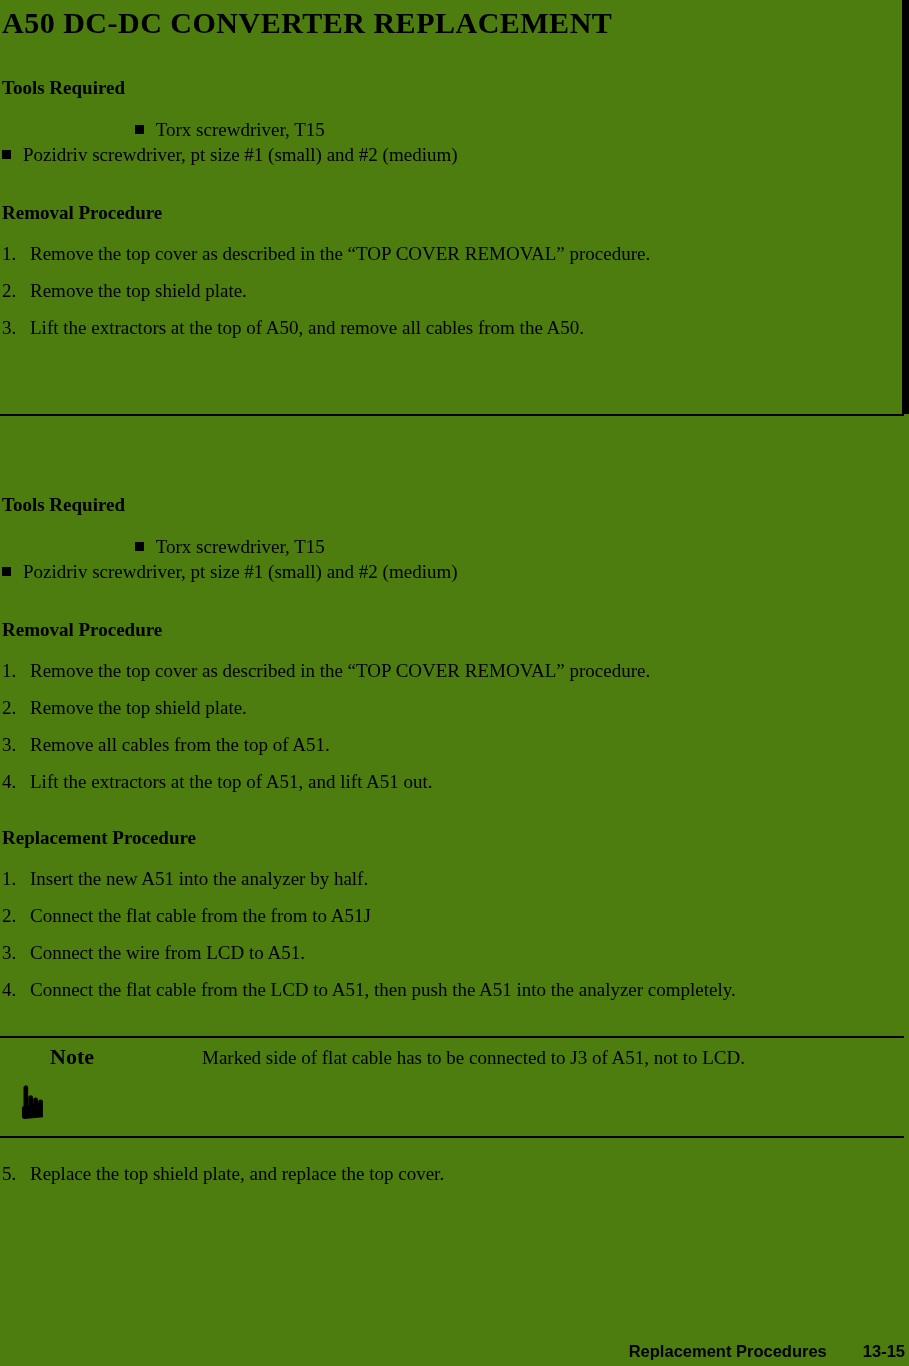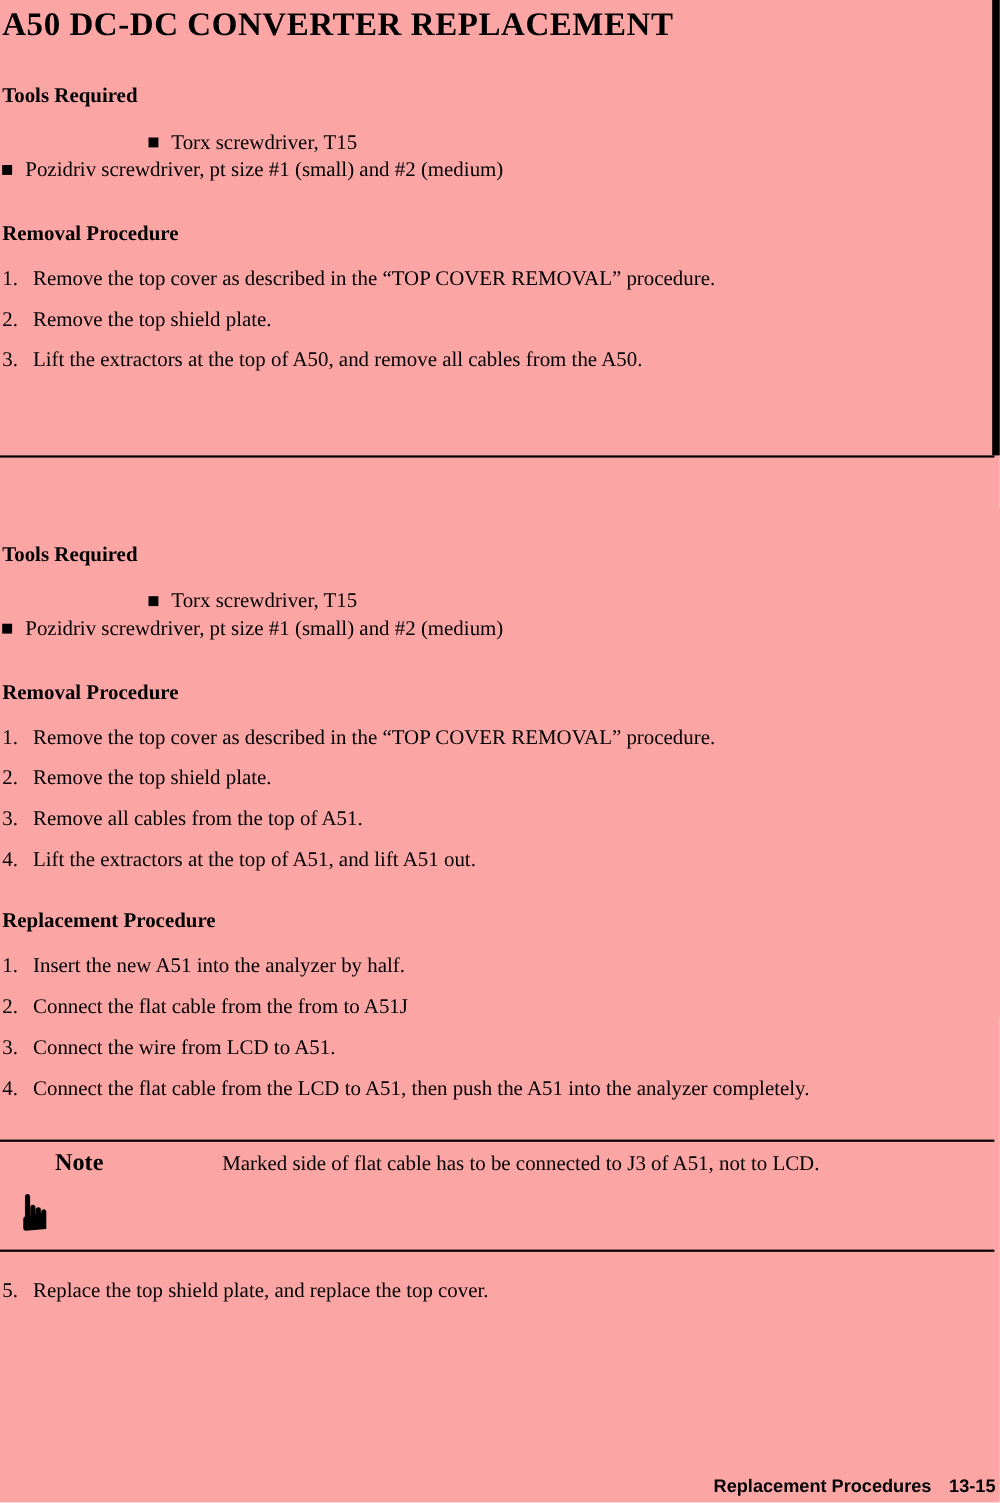--- a/index.html
+++ b/index.html
@@ -3,21 +3,21 @@
 <meta charset="utf-8">
 <style>
   * { margin: 0; padding: 0; box-sizing: border-box; }
   html, body { background: #ffffff; }
   body { font-family: "Liberation Serif", "DejaVu Serif", serif; color: #000000; }
 
   .page {
     position: relative;
     width: 909px;
     height: 1366px;
-    background: #fca5a5;
+    background: #4d7c0f;
     overflow: hidden;
   }
 
   
   .scan-bar {
     position: absolute;
     top: 0; right: 0;
     width: 7px; height: 414px;
     background: #000000;
   }
@@ -91,21 +91,21 @@
 
   .footer {
     position: absolute;
     top: 1342px;
     right: 4px;
     font-family: "Liberation Sans", sans-serif;
     font-weight: bold;
     font-size: 16.5px;
     white-space: nowrap;
   }
-  .footer .pageno { margin-left: 16px; }
+  .footer .pageno { margin-left: 36px; }
 
   
   .pos-a50-title     { top: 6px; }
   .pos-a50-tools     { top: 77px; }
   .pos-a50-bullets   { top: 117px; }
   .pos-a50-removal   { top: 202px; }
   .pos-a50-steps     { top: 241px; }
   .pos-divider       { top: 414px; }
   .pos-a51-title     { top: 422px; }
   .pos-a51-tools     { top: 494px; }

